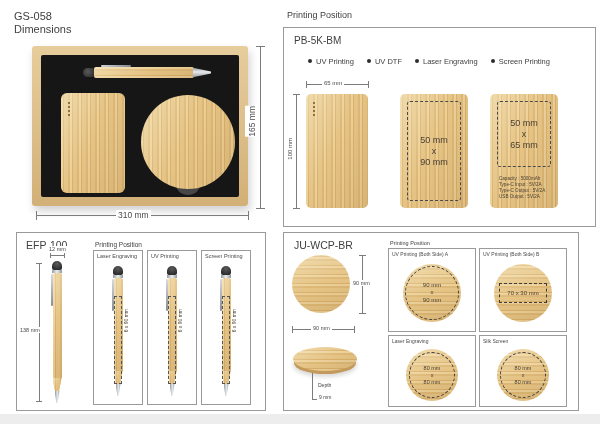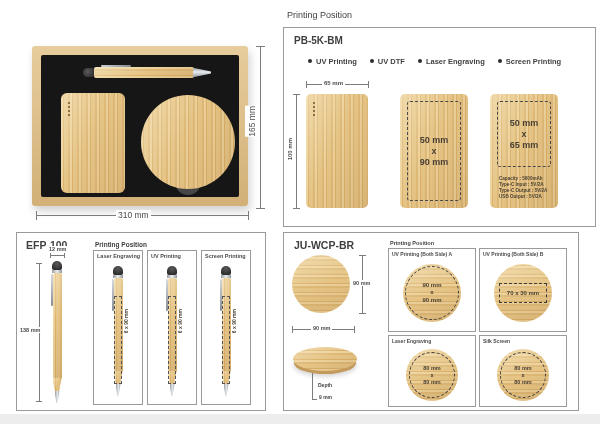--- a/index.html
+++ b/index.html
@@ -1,19 +1,19 @@
 <!DOCTYPE html>
 <html><head>
 <meta charset="utf-8">
 <style>
   html,body{margin:0;padding:0;background:#ffffff;}
   #stage{position:relative;width:600px;height:424px;background:#ffffff;overflow:hidden;
          font-family:"Liberation Sans",sans-serif;color:#3f3f3f;}
   .abs{position:absolute;}
-  .panel{position:absolute;border:1px solid #9a9a9a;background:#ffffff;font-weight:bold;}
+  .panel{position:absolute;border:1px solid #9a9a9a;background:#ffffff;}
   .lbl{position:absolute;color:#3f3f3f;white-space:nowrap;}
   
   .bamboo-v{background-color:#e3c183;
     background-image:linear-gradient(115deg,rgba(255,246,218,.45),rgba(0,0,0,0) 45%,rgba(135,85,25,.14)),
       repeating-linear-gradient(90deg,#ecd099 0 2px,#d9b06c 2px 3px,#e5c486 3px 7px,#ddb877 7px 9px);}
   .bamboo-h{background-color:#e3c183;
     background-image:linear-gradient(160deg,rgba(255,246,218,.5),rgba(0,0,0,0) 50%,rgba(135,85,25,.16)),
       repeating-linear-gradient(0deg,#ecd099 0 2px,#d9b06c 2px 3px,#e5c486 3px 7px,#ddb877 7px 9px);}
   
   .hline{position:absolute;height:0;border-top:1px solid #7c7c7c;}
@@ -41,20 +41,24 @@
   .mdot{display:inline-block;width:4px;height:4px;border-radius:50%;background:#2e2e2e;margin-right:4px;vertical-align:1px;}
   .boxhead{position:absolute;left:3px;top:2px;font-size:5px;color:#4a4a4a;white-space:nowrap;}
   .cirtext{position:absolute;inset:0;display:flex;flex-direction:column;align-items:center;justify-content:center;
     color:#4a4034;text-align:center;}
 </style>
 </head>
 <body>
 
 <div id="stage">
 
+  <div class="lbl" style="left:14px;top:10px;font-size:11px;line-height:13px;">
+    <div>GS-058</div>
+    <div>Dimensions</div>
+  </div>
 
   <div class="abs" style="left:32px;top:46px;width:216px;height:160px;border-radius:3px;
               background:linear-gradient(180deg,#e7cd9c,#d2b077);box-shadow:2px 5px 9px rgba(0,0,0,.18);">
     <div class="abs" style="left:9px;top:9px;right:9px;bottom:9px;background:#161616;border-radius:2px;">
 
       <div class="abs" style="left:42px;top:12px;width:130px;height:11px;">
         <div class="abs" style="left:0;top:1px;width:12px;height:9px;border-radius:5px 3px 3px 5px;background:radial-gradient(circle at 40% 40%,#5a5a5a,#222);"></div>
         <div class="abs bamboo-h" style="left:11px;top:0;width:100px;height:11px;border-radius:2px;"></div>
         <div class="abs" style="left:18px;top:-2px;width:30px;height:2px;border-radius:1px;background:linear-gradient(90deg,#cfd3d8,#80878e);"></div>
         <div class="abs" style="left:110px;top:0;width:18px;height:11px;background:linear-gradient(0deg,#878e95,#e8ebee 55%,#878e95);clip-path:polygon(0 6%,100% 40%,100% 60%,0 94%);"></div>

